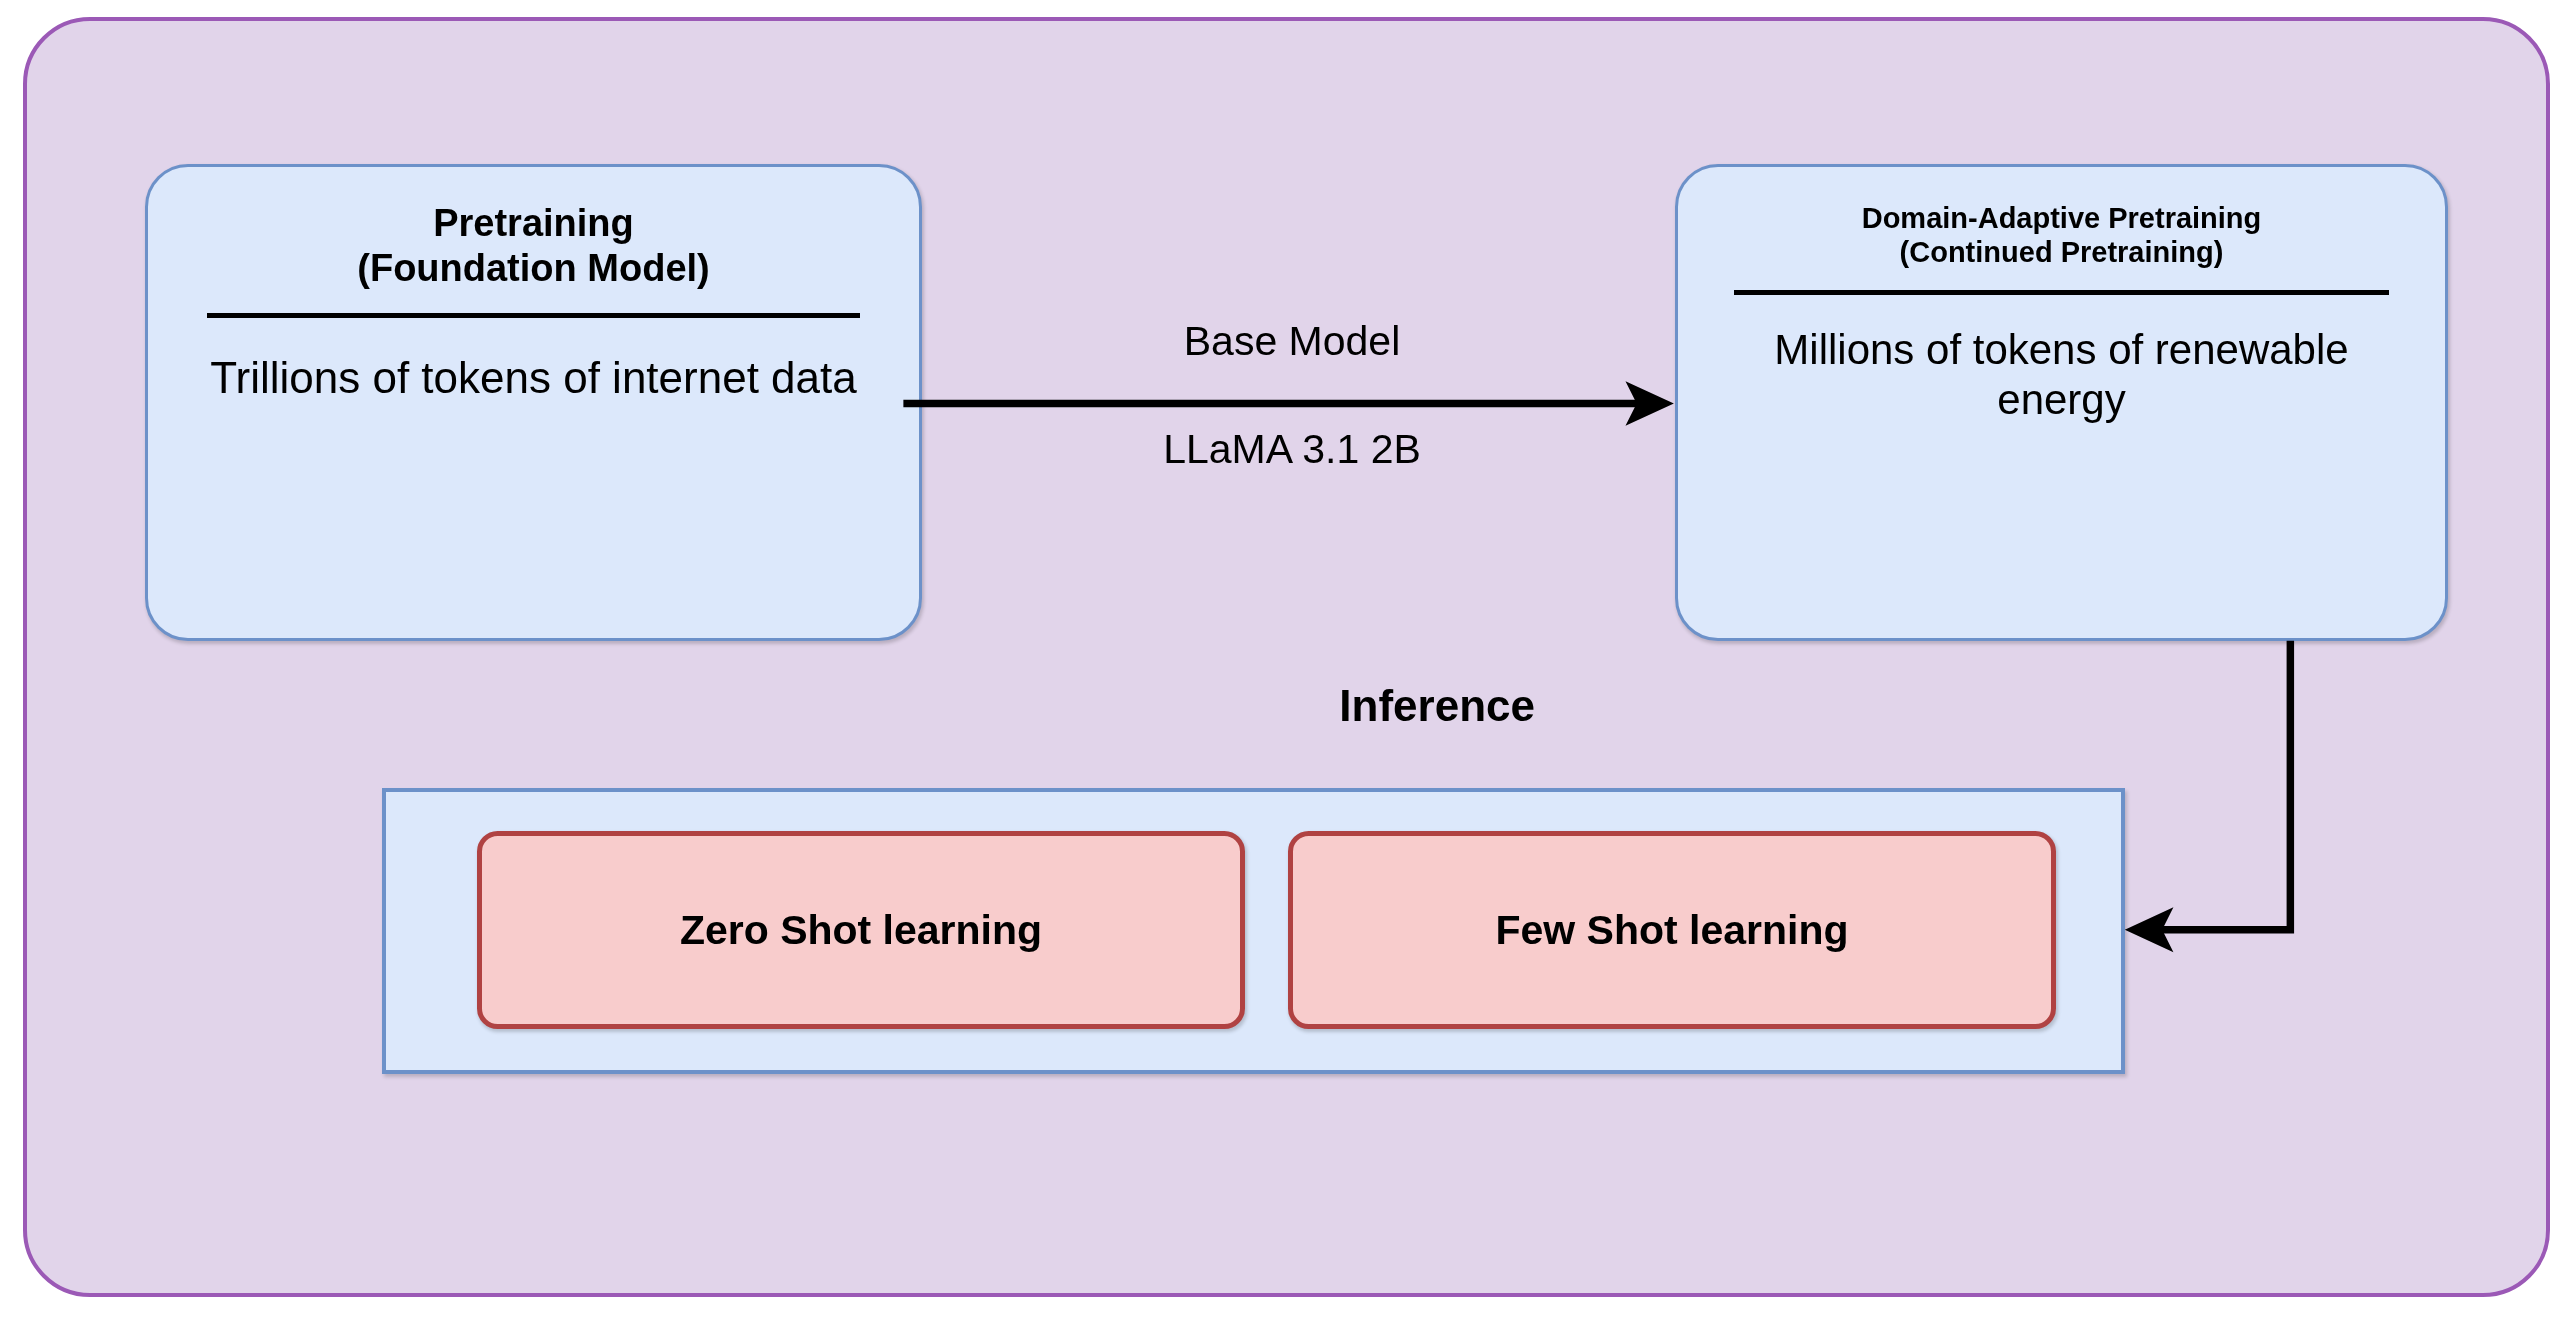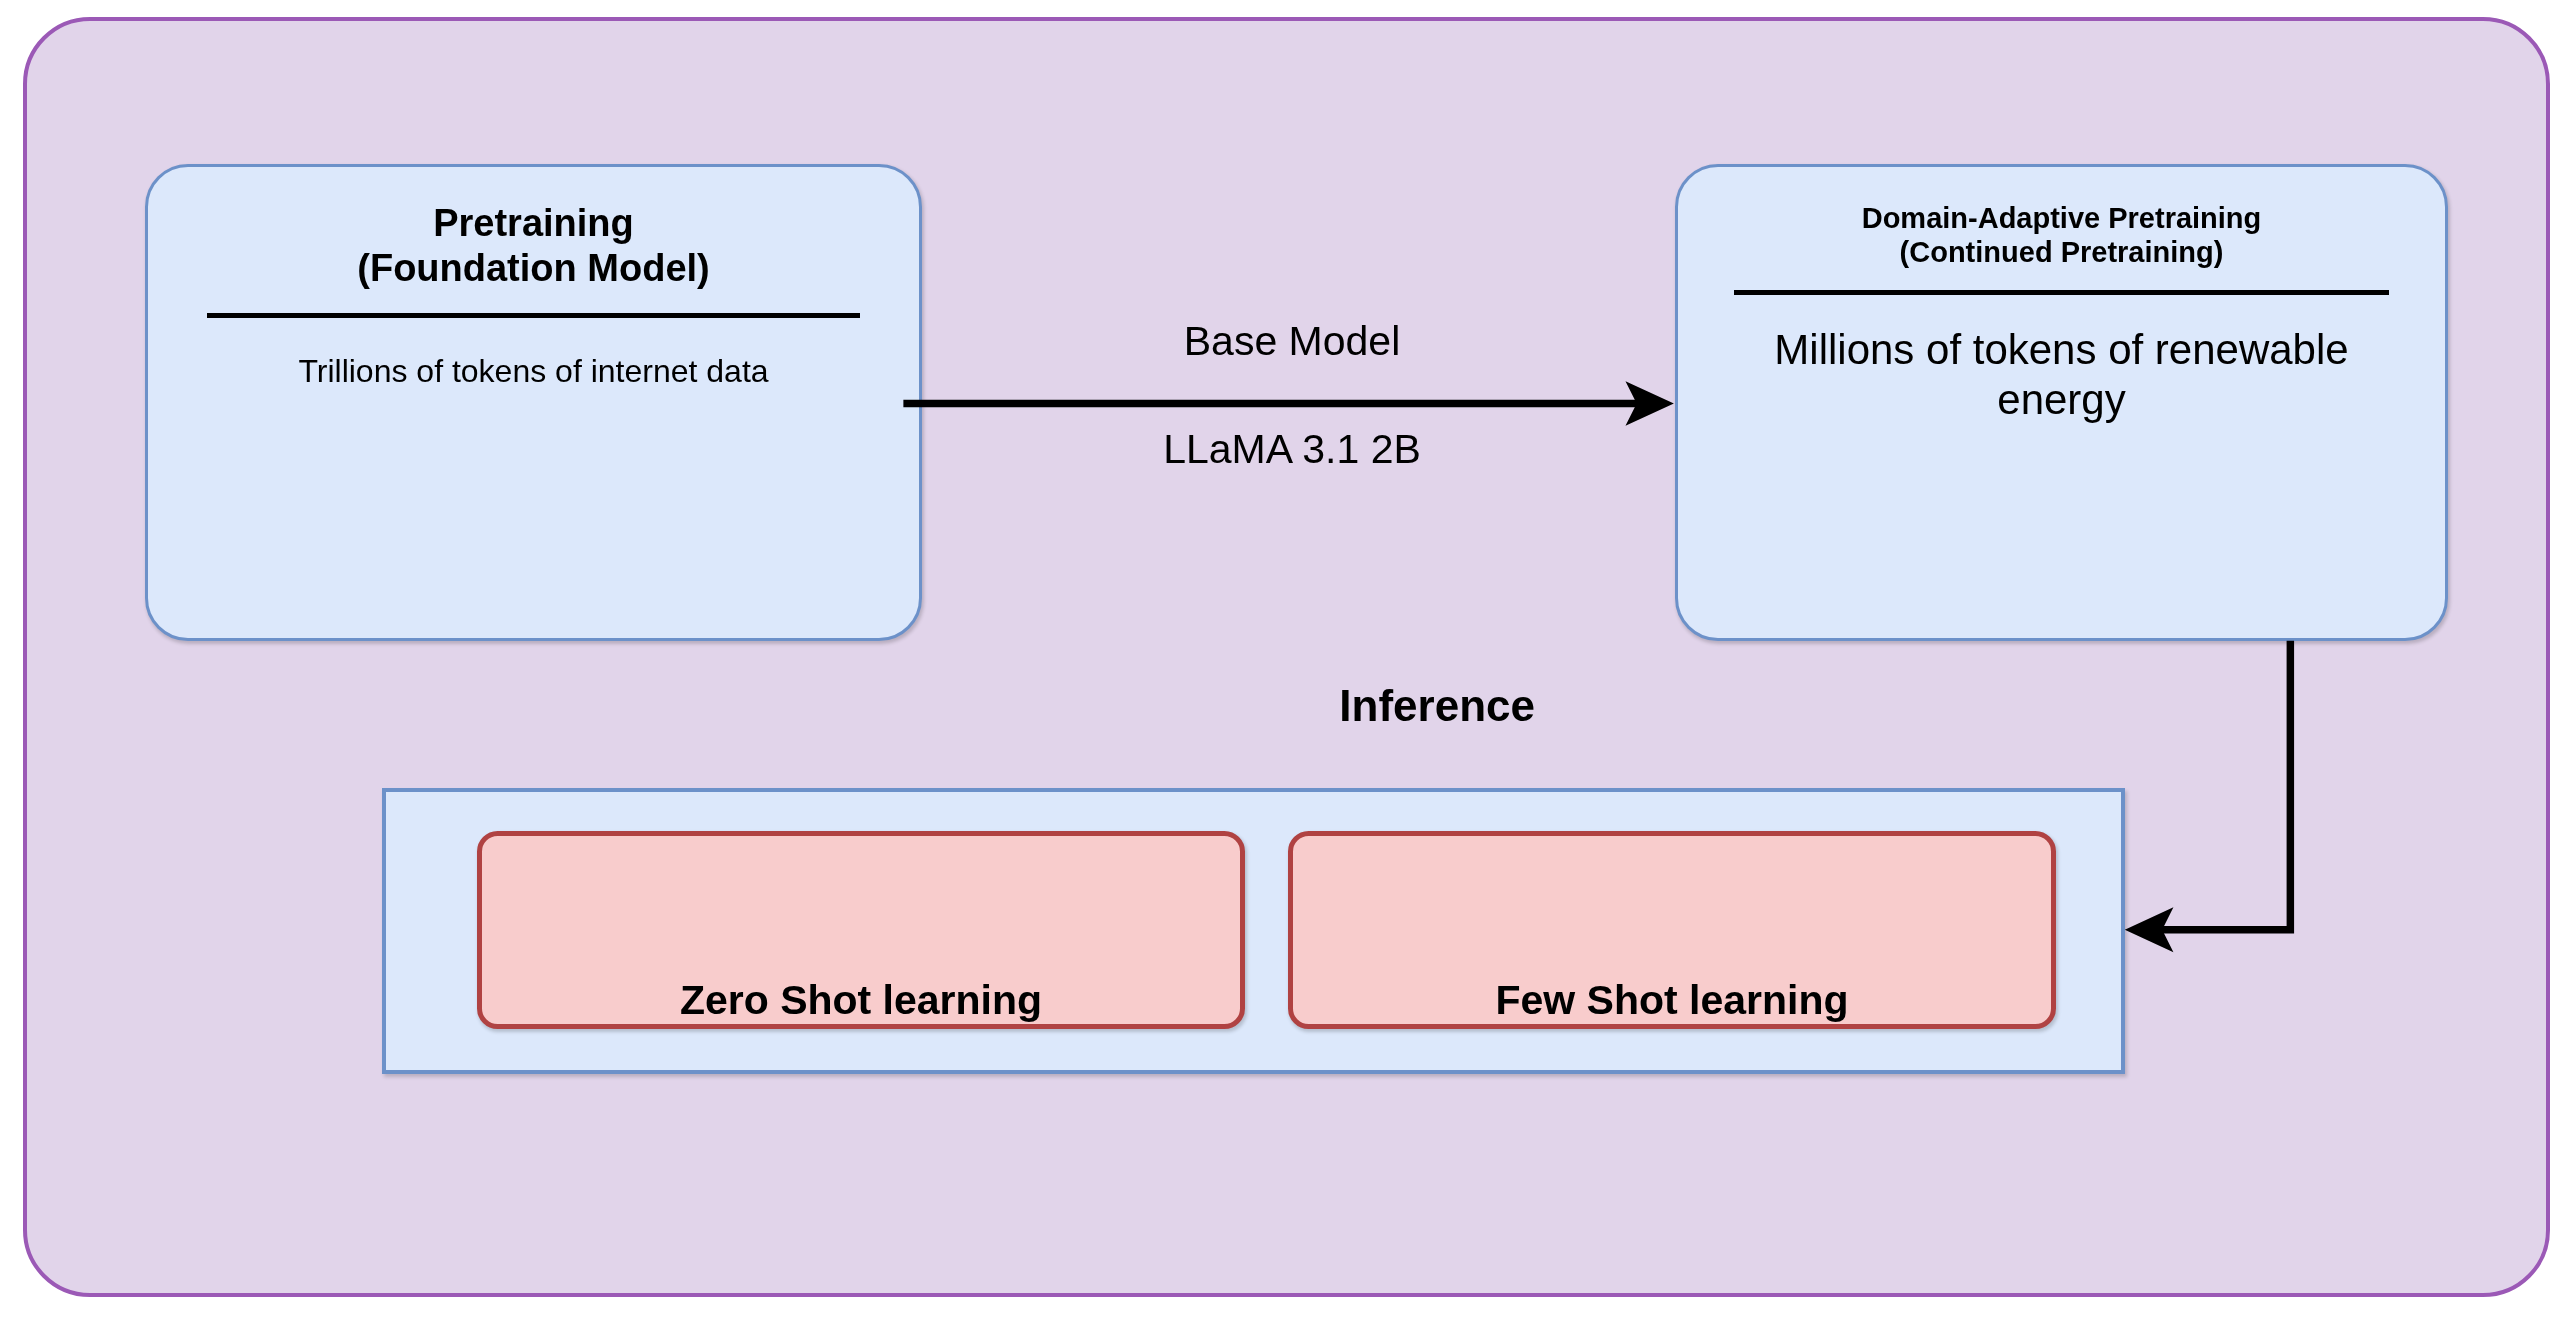--- a/index.html
+++ b/index.html
@@ -66,21 +66,21 @@
   
   #box-pretraining {
     left: 145px;
     top: 164px;
     width: 777px;
     height: 477px;
     padding-top: 34px;
   }
   #box-pretraining .stage-title { font-size: 38px; }
   #box-pretraining .stage-divider { width: 653px; margin-top: 22.5px; }
-  #box-pretraining .stage-body { font-size: 32px; margin-top: 34px; width: 711px; }
+  #box-pretraining .stage-body { font-size: 44px; margin-top: 34px; width: 711px; }
 
   
   #box-dapt {
     left: 1675px;
     top: 164px;
     width: 773px;
     height: 477px;
     padding-top: 34px;
   }
   #box-dapt .stage-title { font-size: 29px; }
@@ -145,21 +145,21 @@
   .learning-box {
     position: absolute;
     top: 831px;
     width: 768px;
     height: 198px;
     background: #F8CCCC;
     border: 5.6px solid #B04242;
     border-radius: 20.6px;
     box-sizing: border-box;
     display: flex;
-    align-items: flex-end;
+    align-items: center;
     justify-content: center;
     box-shadow: 1.9px 2.8px 3.7px rgba(0,0,0,0.18);
   }
   .learning-box-label {
     font-size: 41px;
     font-weight: bold;
     color: #000000;
     text-align: center;
   }
   #box-zero-shot { left: 477px; }

